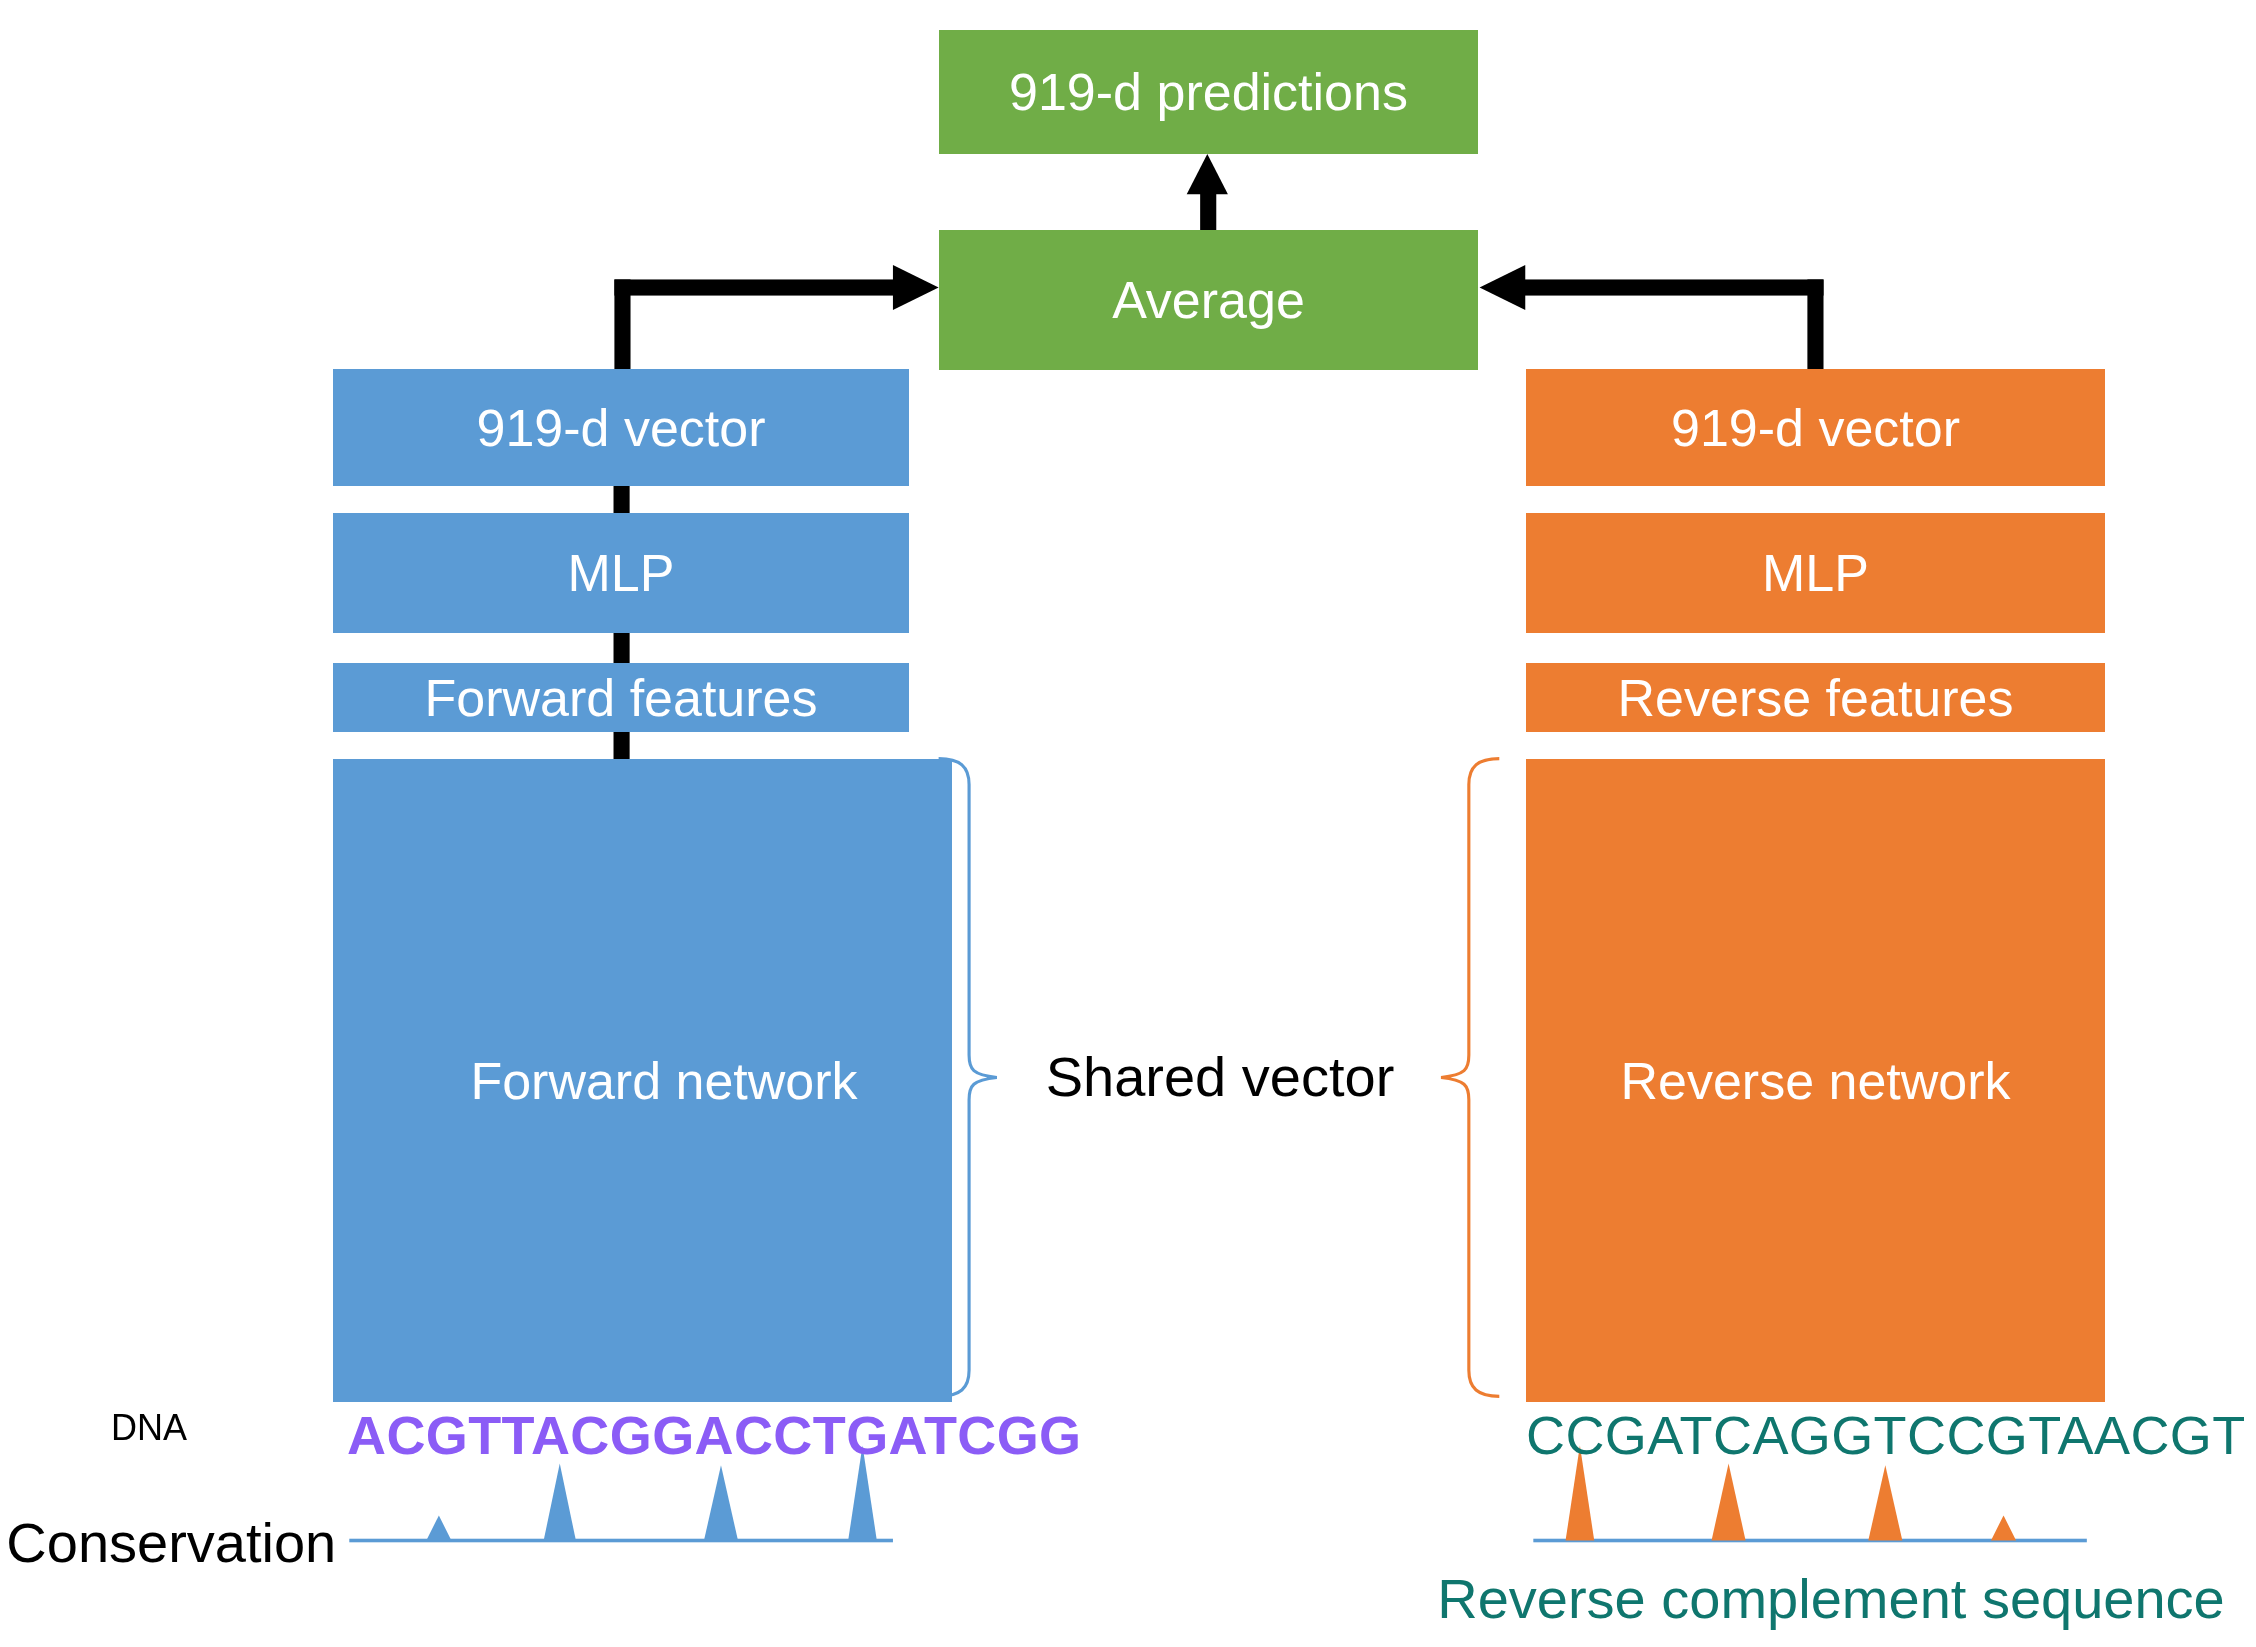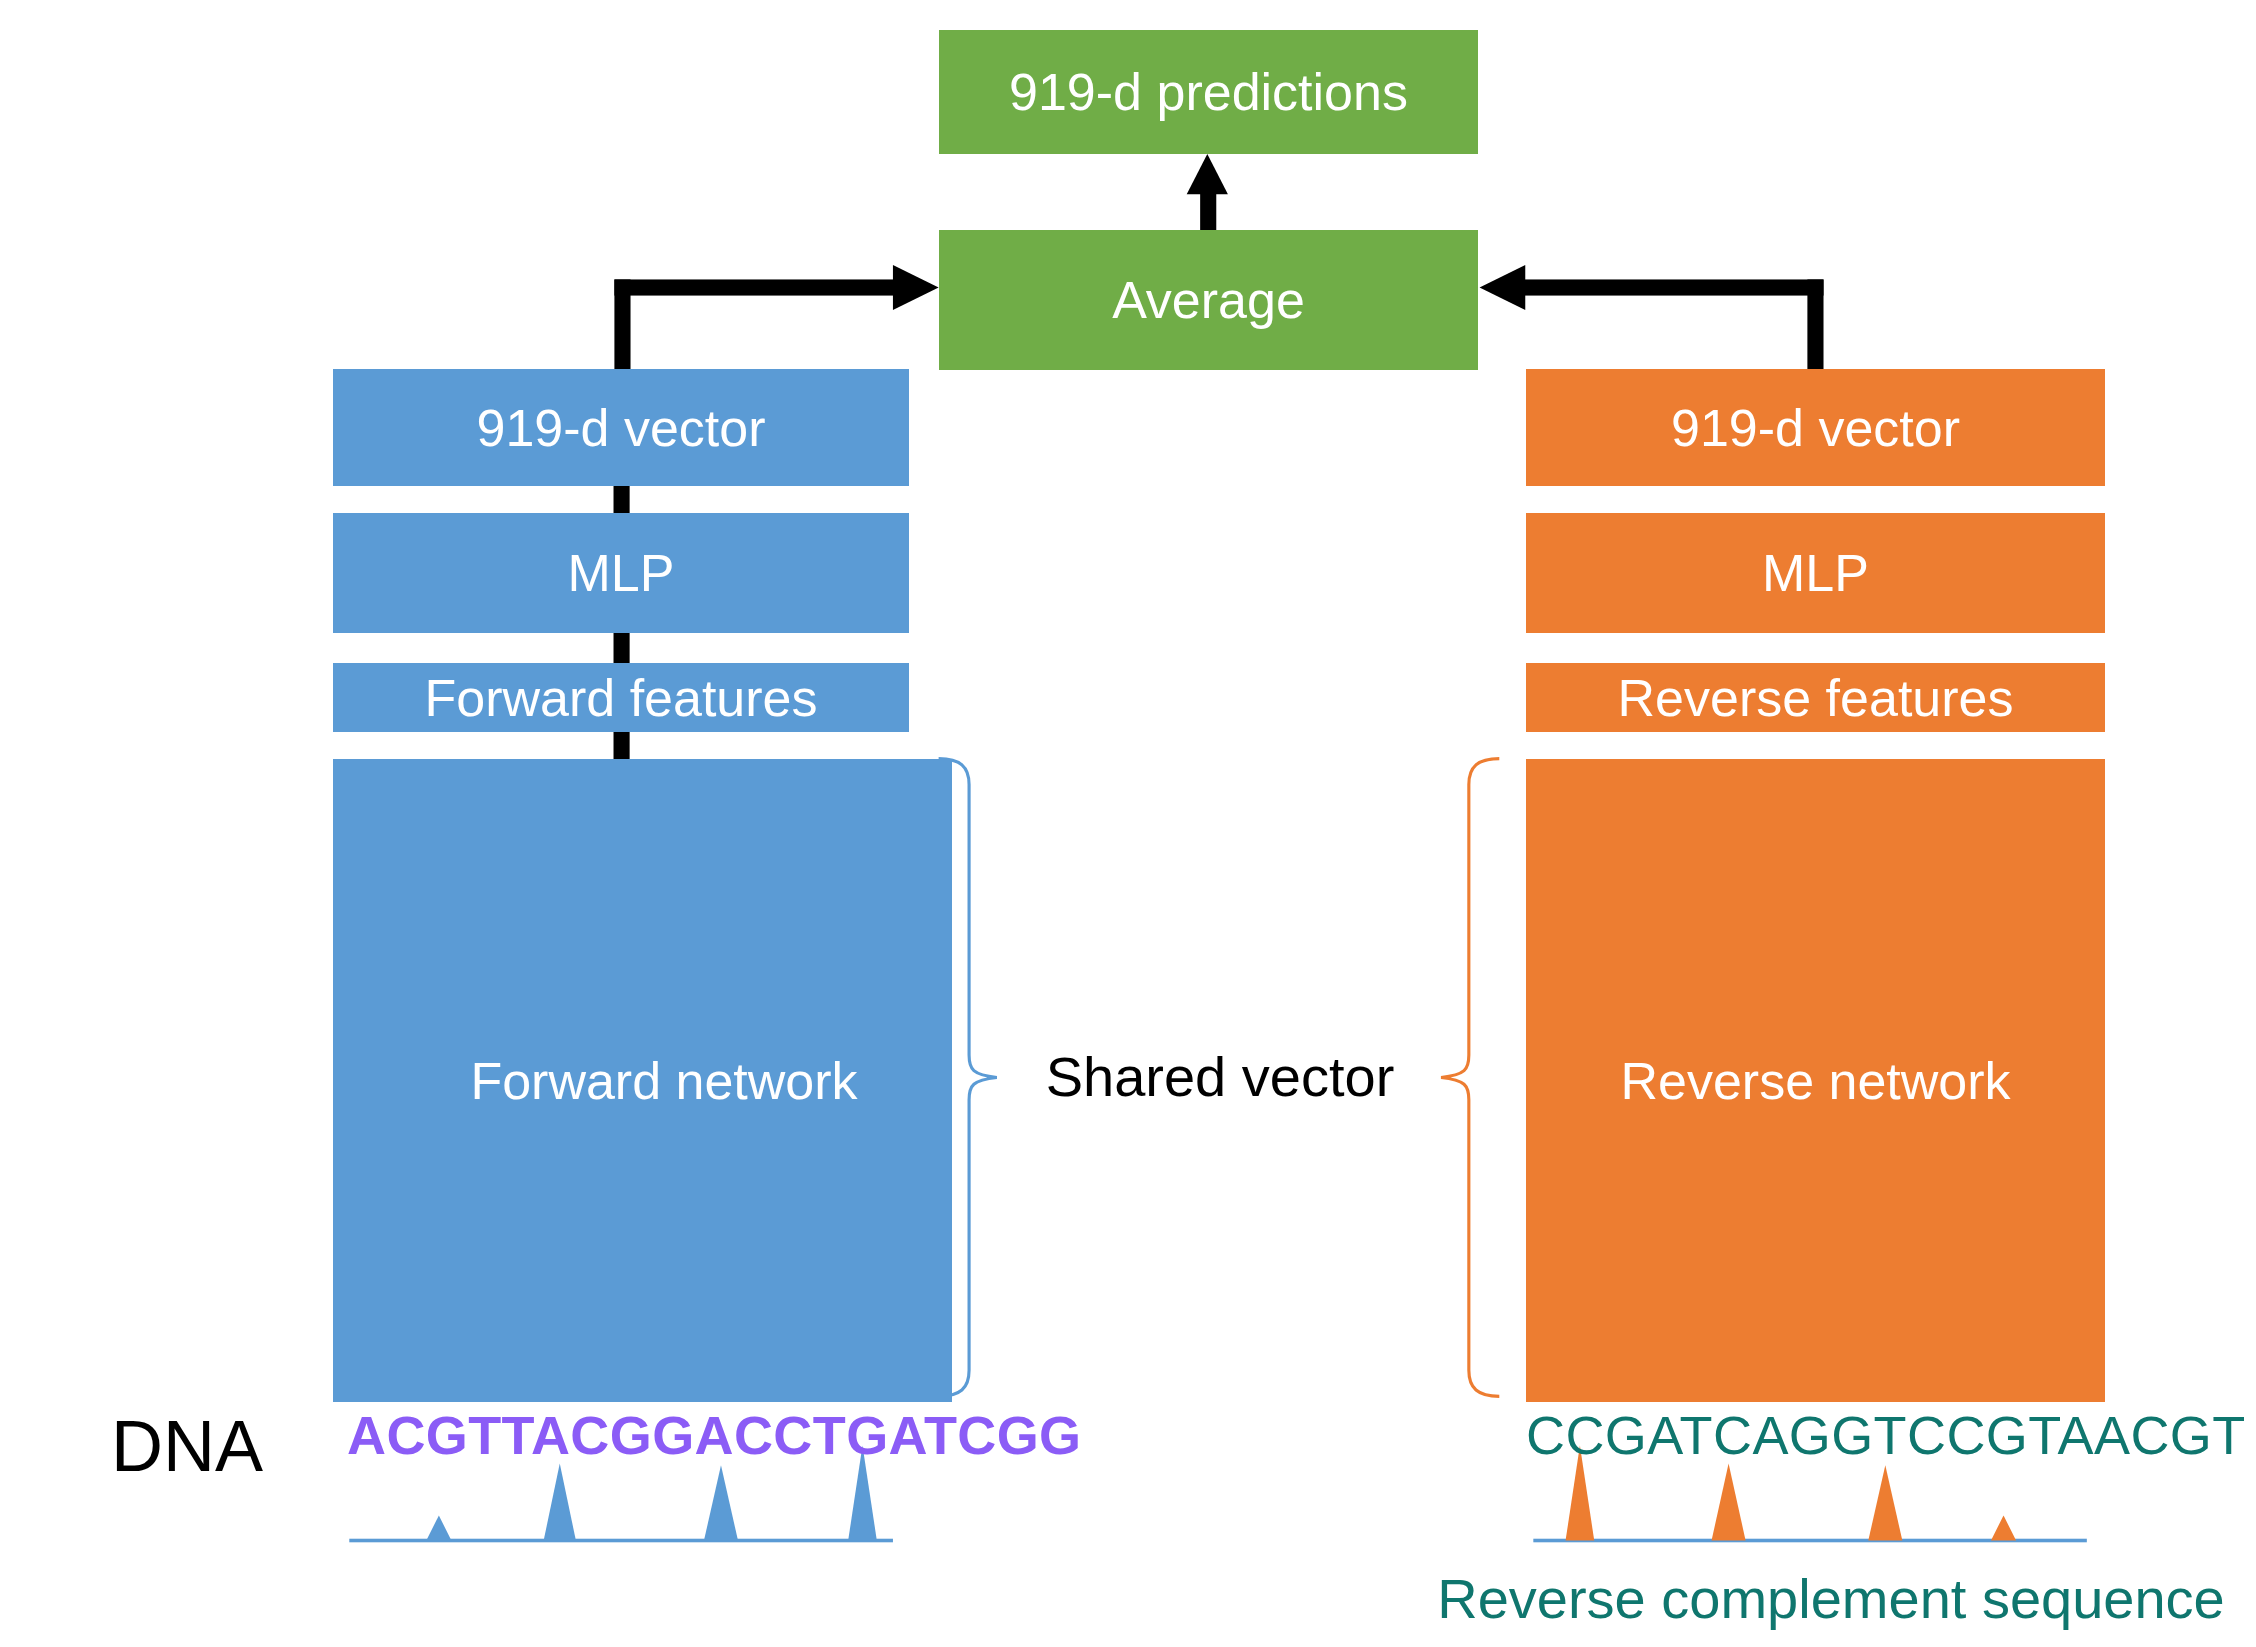--- a/index.html
+++ b/index.html
@@ -58,21 +58,21 @@
   .label {
     position: absolute;
     line-height: 1;
     white-space: nowrap;
   }
   .black-text  { color: #000000; }
   .blue-text   { color: #8b5cf6; font-weight: bold; }
   .orange-text { color: #0f766e; }
 
   .lbl-shared       { left: 1220px; top: 1077px; transform: translate(-50%,-50%); font-size: 56px; }
-  .lbl-dna          { left: 111px;  top: 1410px; font-size: 72px; }
+  .lbl-dna          { left: 111px;  top: 1410px; font-size: 36px; }
   .lbl-conservation { left: 6.3px;    top: 1515px; font-size: 56px; }
   .seq-forward      { left: 347px;  top: 1408px; font-size: 54px; letter-spacing: 0.4px; }
   .seq-reverse      { left: 1526px; top: 1408px; font-size: 54px; letter-spacing: 0.4px; }
   .lbl-fwd-caption  { left: 622px;  top: 1571px; transform: translateX(-50%); font-size: 56px; }
   .lbl-rev-caption  { left: 1831px; top: 1571px; transform: translateX(-50%); font-size: 56px; }
 </style>
 </head>
 <body>
 
 <div class="stage">
@@ -152,16 +152,17 @@
   </div>
   <div class="box orange rev-network">
     <span>Reverse network</span>
   </div>
 
   <div class="label black-text lbl-shared">Shared vector</div>
 
   <div class="label black-text lbl-dna">DNA</div>
   <div class="label blue-text seq-forward">ACGTTACGGACCTGATCGG</div>
   <div class="label orange-text seq-reverse">CCGATCAGGTCCGTAACGT</div>
+  <div class="label black-text lbl-conservation">Conservation</div>
   <div class="label orange-text lbl-rev-caption">Reverse complement sequence</div>
 
 </div>
 
 
 </body></html>

